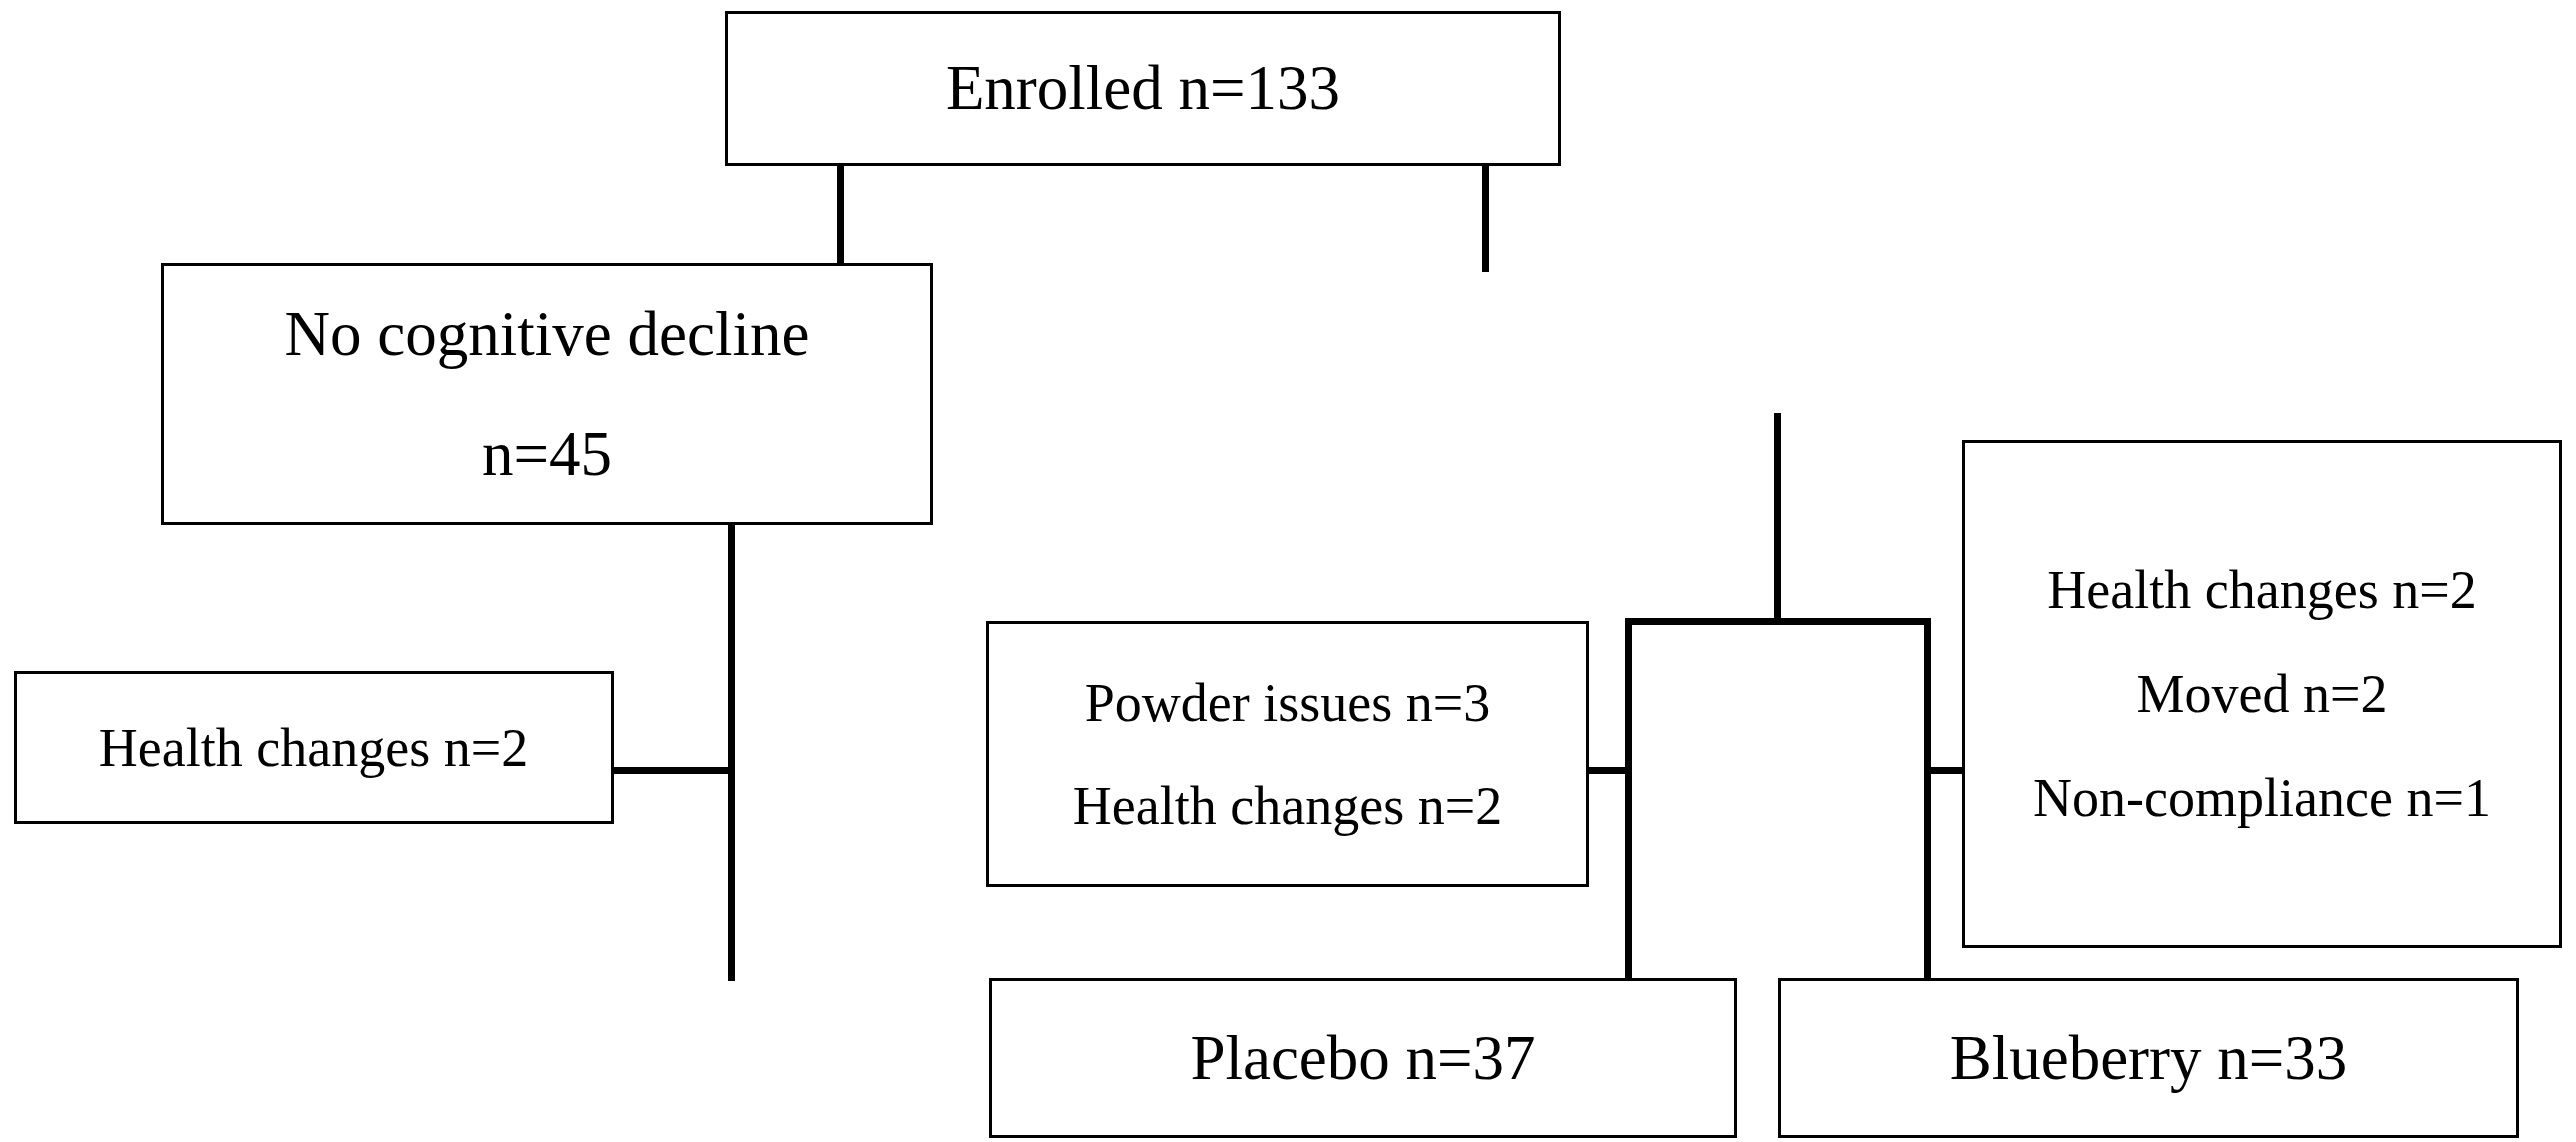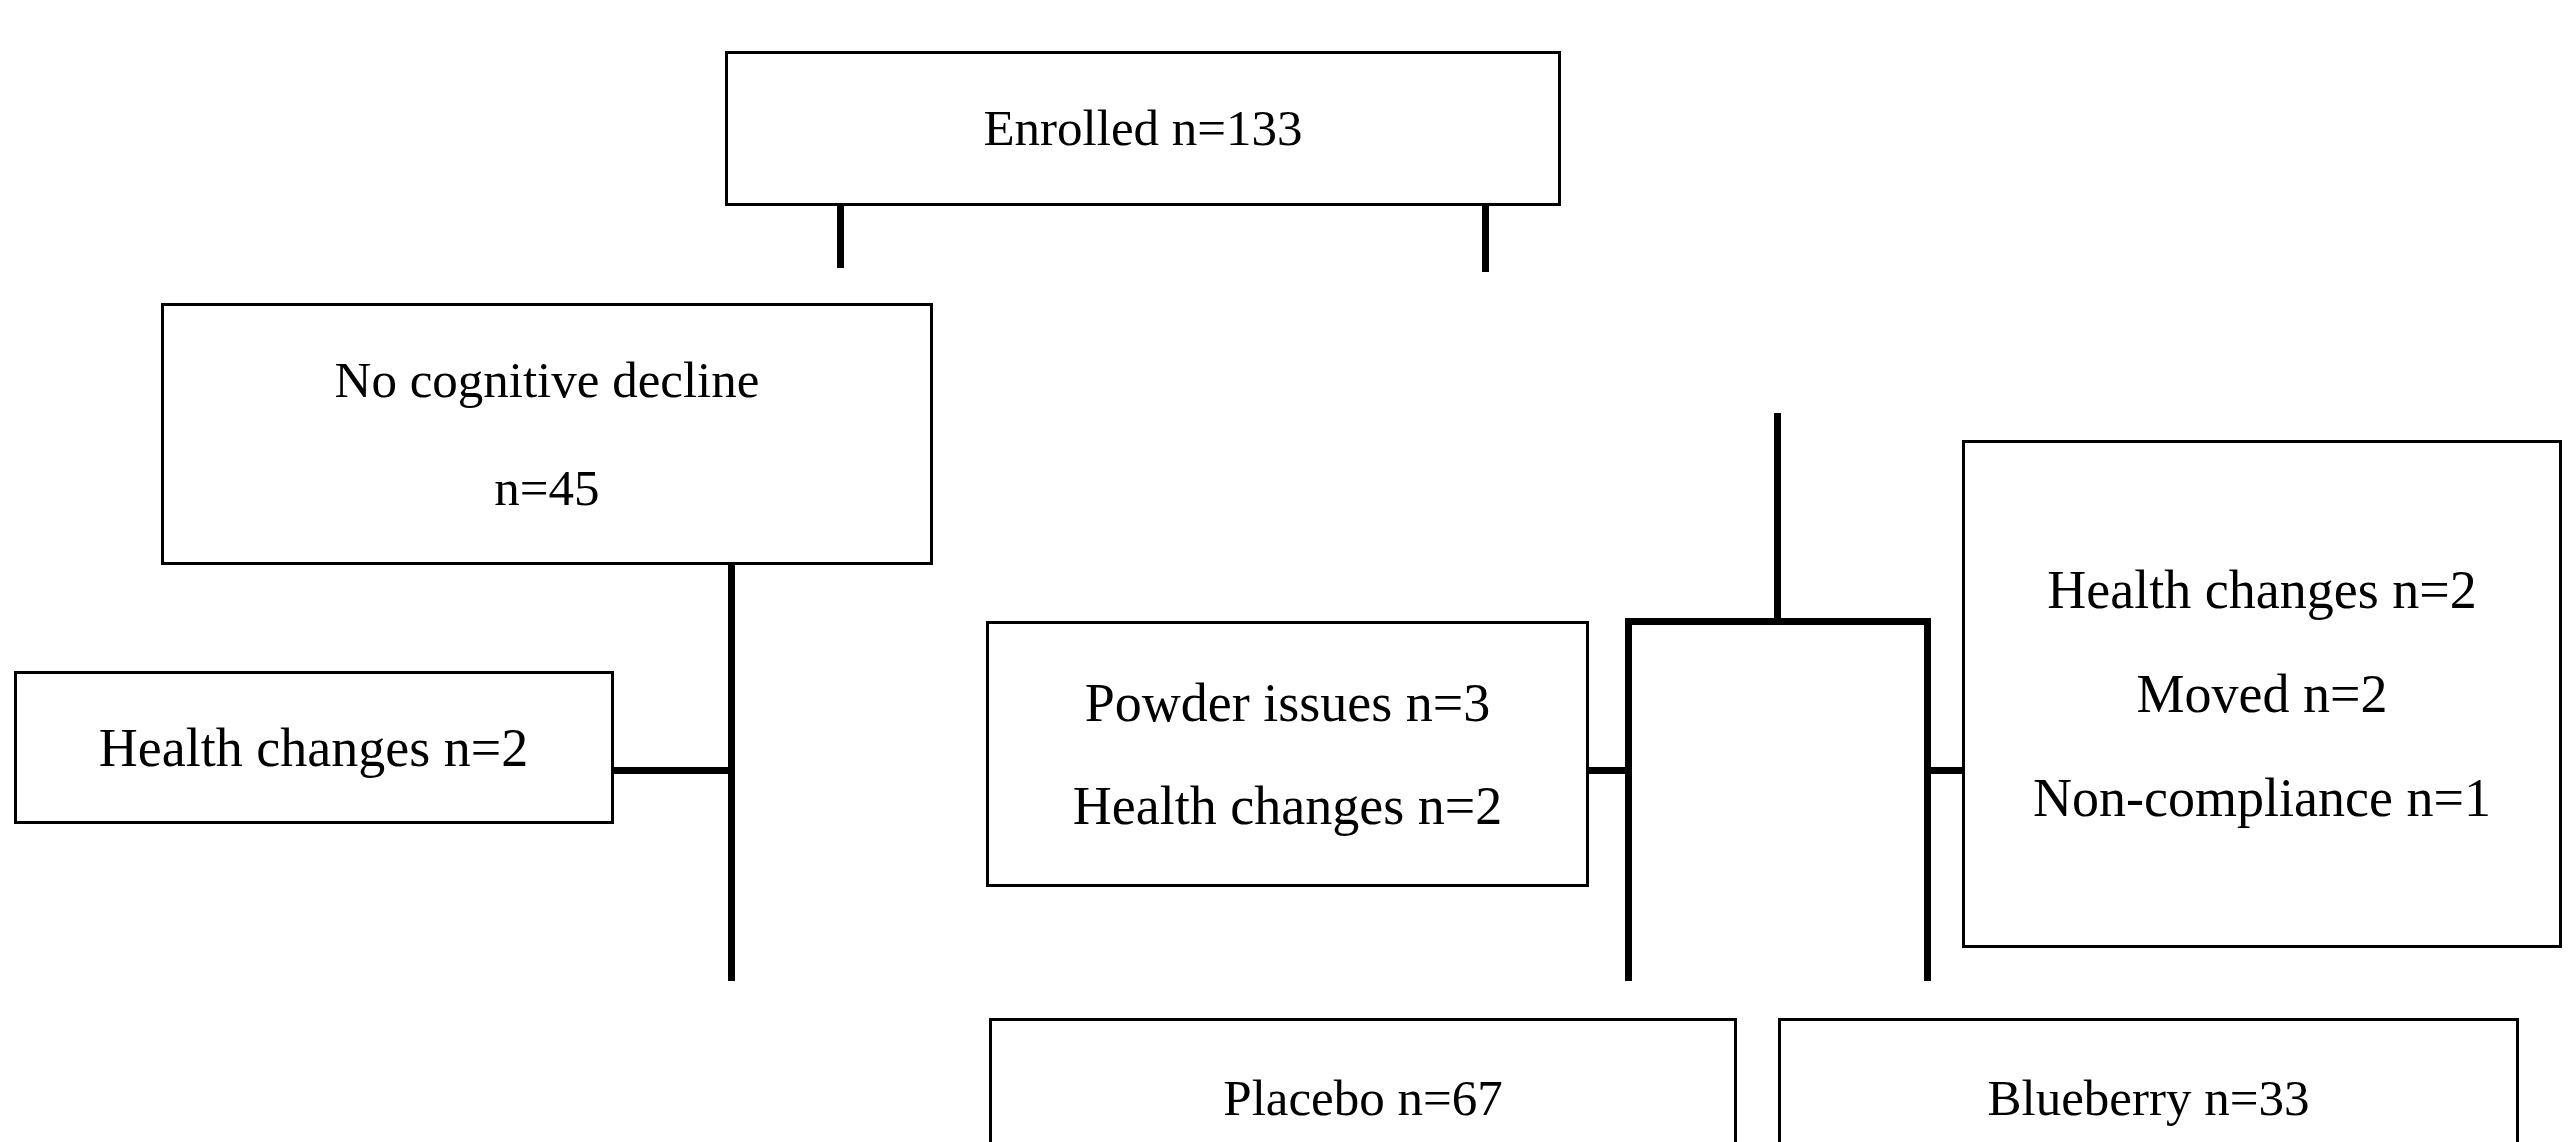--- a/index.html
+++ b/index.html
@@ -18,21 +18,21 @@
     border: 3.7px solid #000000;
     background: #ffffff;
     display: flex;
     flex-direction: column;
     align-items: center;
     justify-content: center;
     text-align: center;
     line-height: 1;
     white-space: nowrap;
   }
-  .big   { font-size: 51px; margin-top: 40px; }
+  .big   { font-size: 63px; }
   .small { font-size: 54px; }
 
   
   #box-enrolled   { left: 725px;  top: 11.2px;   width: 836px; height: 155px; }
   #box-nocog      { left: 161px;  top: 263px;  width: 772px; height: 262px; gap: 57px; }
   #box-randomized { left: 1405px; top: 268px;  width: 742px;  height: 148px; }
   #box-excl-ref   { left: 13.5px;   top: 671px;  width: 600px;  height: 153px; }
   #box-excl-plc   { left: 986px; top: 621px;  width: 603px;  height: 266px; gap: 49px; }
   #box-excl-blu   { left: 1962px; top: 440px;  width: 600px;  height: 508px; gap: 50px; }
   #box-reference  { left: 164px;  top: 978px; width: 751px; height: 160px; }
@@ -87,21 +87,21 @@
   </div>
 
   <div class="box small" id="box-excl-blu">
     <span>Health changes n=2</span>
     <span>Moved n=2</span>
     <span>Non-compliance n=1</span>
   </div>
 
 
   <div class="box big" id="box-placebo">
-    <span>Placebo n=67</span>
+    <span>Placebo n=37</span>
   </div>
 
   <div class="box big" id="box-blueberry">
     <span>Blueberry n=33</span>
   </div>
 
 </div>
 
 
 </body></html>

